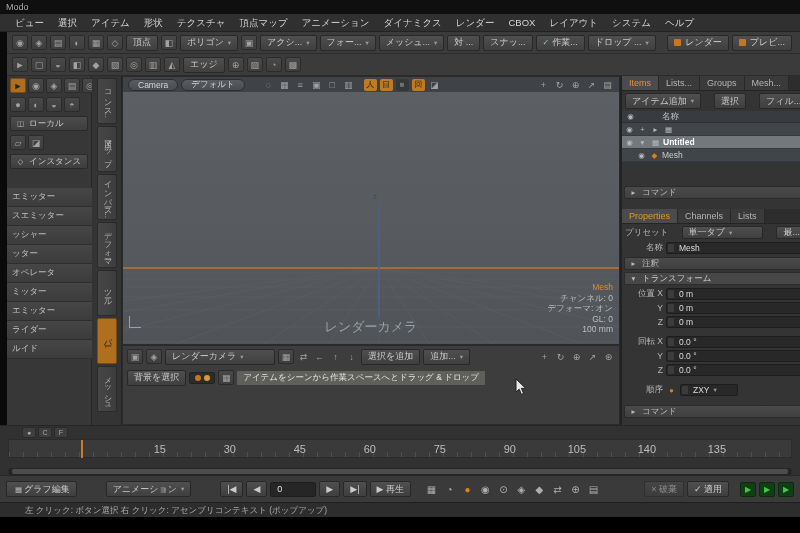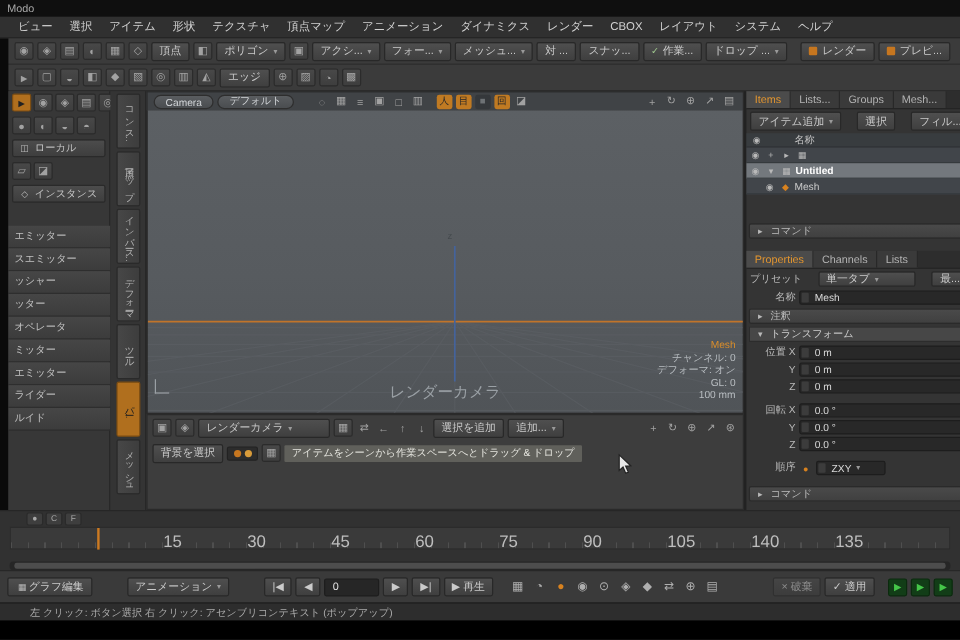--- a/index.html
+++ b/index.html
@@ -84,21 +84,21 @@
   .field::before{content:"";position:absolute;left:1px;top:1px;bottom:1px;width:6px;background:#3c3c3c;border-radius:1px}
   .gap{height:6px}
 
   .timeline{position:absolute;left:0;top:425px;width:800px;height:50px;background:#313131;border-top:1px solid #262626}
   .tlbtns{position:absolute;left:22px;top:1px;display:flex;gap:2px}
   .tlbtn{width:14px;height:11px;font-size:7px;display:flex;align-items:center;justify-content:center;color:#a8a8a8;
          background:#3e3e3e;border:1px solid #2a2a2a;border-radius:2px}
   .ruler{position:absolute;left:8px;top:13px;width:784px;height:19px;background:#3a3a3a;border:1px solid #2b2b2b;
          background-image:repeating-linear-gradient(90deg,#4f4f4f 0 1px,transparent 1px 14px);
          background-size:100% 5px;background-position:0 100%;background-repeat:no-repeat}
-  .tick{position:absolute;top:3px;width:30px;text-align:left;font-size:14px;color:#bdbdbd}
+  .tick{position:absolute;top:3px;width:30px;text-align:right;font-size:11px;color:#bdbdbd}
   .playhead{position:absolute;left:72px;top:0;width:2px;height:18px;background:#cd7a21}
   .rangebar{position:absolute;left:8px;top:32px;width:784px;height:9px;background:#343434;border:1px solid #2a2a2a;
             display:flex;align-items:center;justify-content:center;font-size:8px;color:#b5b5b5}
   .scroll{position:absolute;left:8px;top:42px;width:784px;height:7px;background:#262626;border-radius:3px}
   .handle{position:absolute;left:4px;right:4px;top:1px;bottom:1px;background:#4d4d4d;border-radius:2px}
 
   .transport{position:absolute;left:0;top:475px;width:800px;height:27px;background:#3a3a3a;border-top:1px solid #272727;
              display:flex;align-items:center;padding:0 6px;gap:3px}
   .tpico{width:15px;height:15px;flex:none;display:flex;align-items:center;justify-content:center;font-size:10px;color:#aeaeae}
   .tpico.hot{color:#d8821f}

